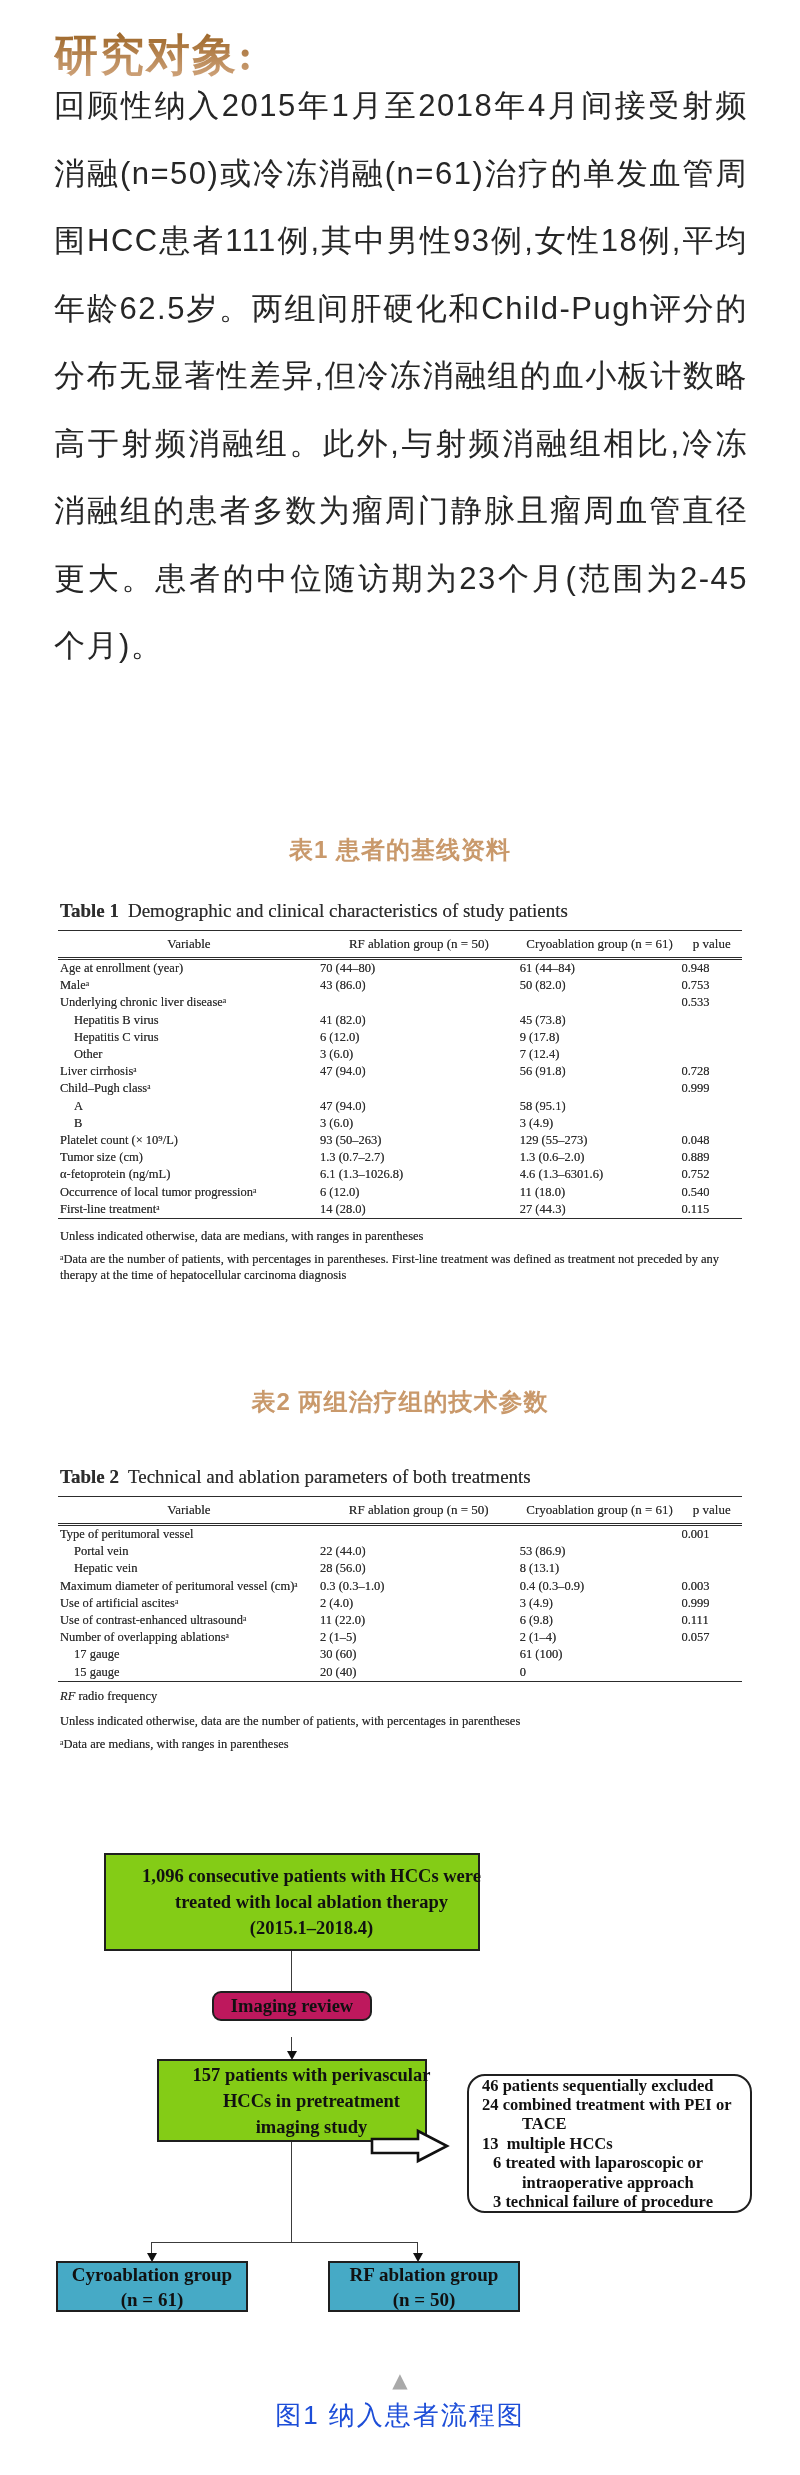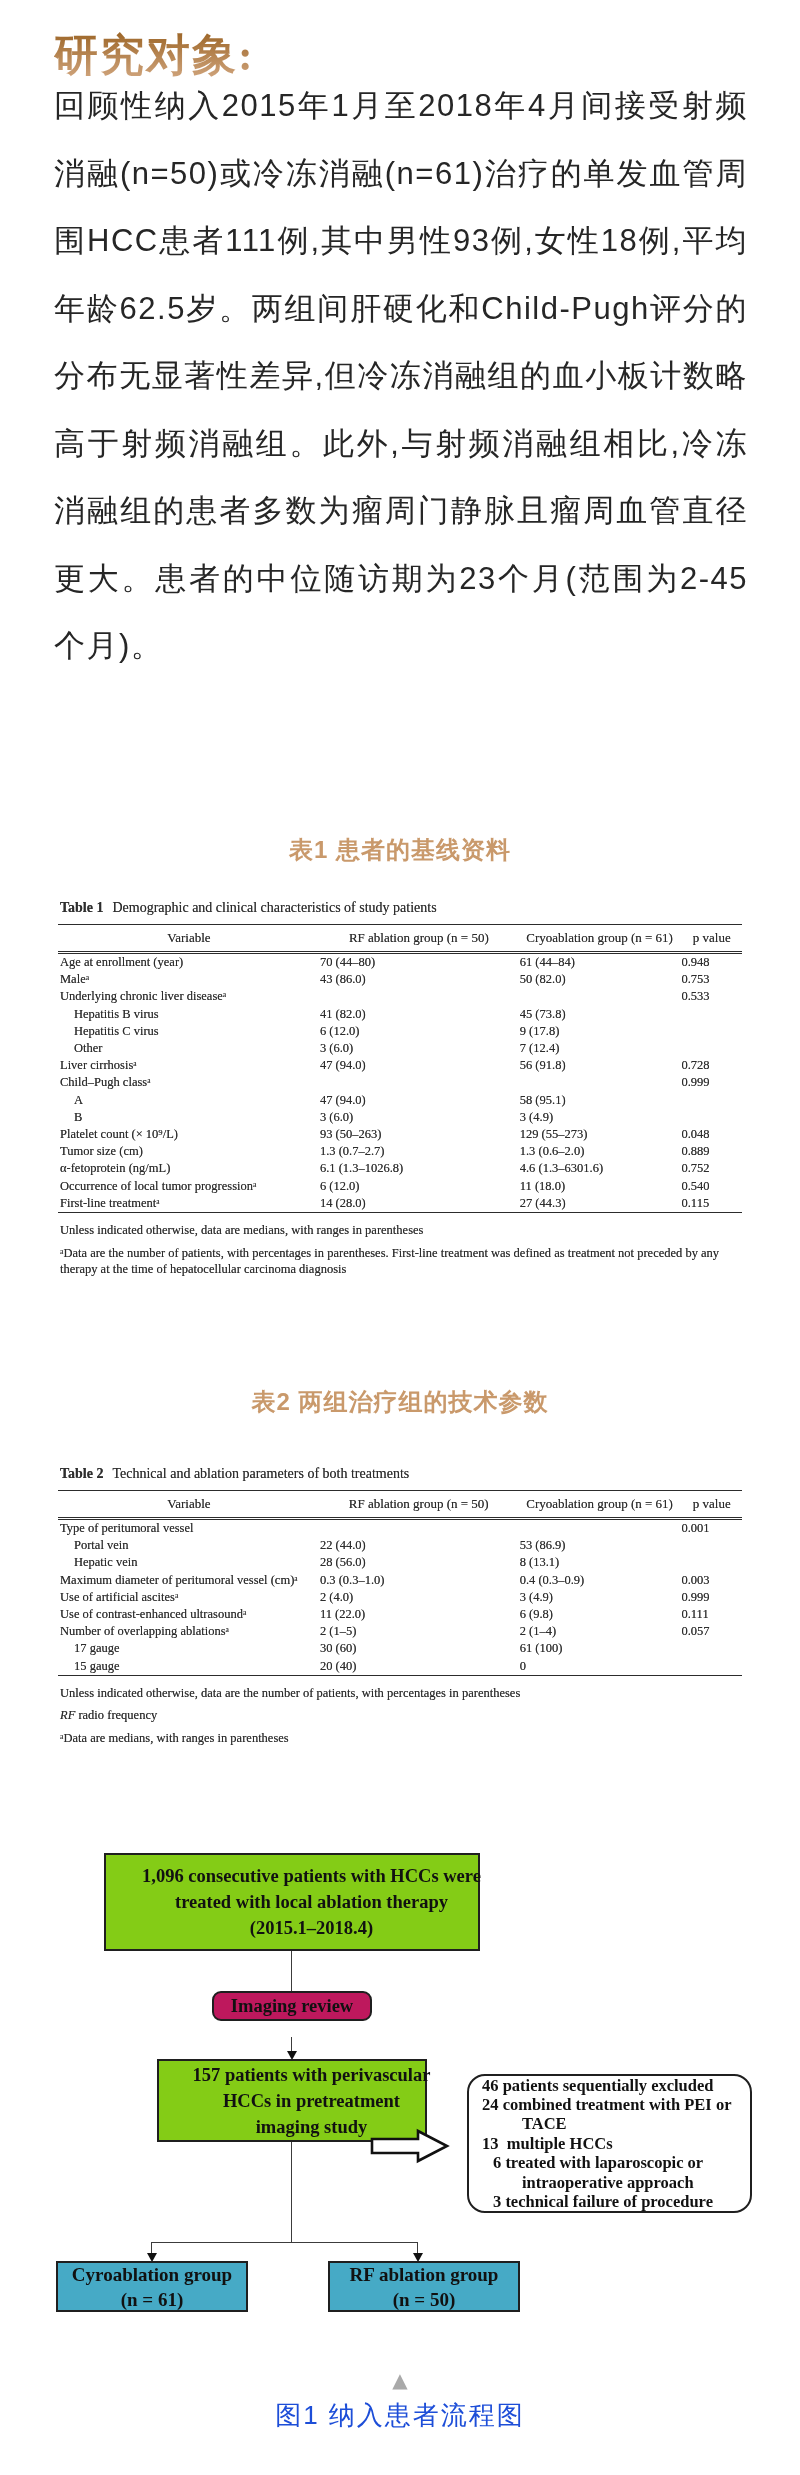--- a/index.html
+++ b/index.html
@@ -23,21 +23,21 @@
            font-size:24px;font-weight:bold;color:#c9996b;letter-spacing:1px;}
   #cap1{top:834px;}
   #cap2{top:1353px;margin-top:33px;}
 
   
   .scan{position:absolute;left:58px;width:684px;color:#2d2d2d;
         font-family:"Liberation Serif","DejaVu Serif",serif;
         text-shadow:0 0 0.5px rgba(60,60,60,.75);}
   .t1{top:900px;}
   .t2{top:1466px;}
-  .t-title{font-size:14px;margin:0 0 8px 2px;}
+  .t-title{font-size:19px;margin:0 0 8px 2px;}
   .t-label{font-weight:bold;padding-right:9px;}
   .scan table{width:100%;border-collapse:collapse;border-top:1.5px solid #2c2c2c;border-bottom:1.5px solid #2c2c2c;}
   .scan th{font-size:13px;font-weight:normal;text-align:center;padding:5px 0 5px 2px;border-bottom:3px double #2c2c2c;}
   .scan td{font-size:12.5px;line-height:17.2px;padding:0 0 0 2px;vertical-align:top;}
   .scan .c0{width:253px;}
   .scan .c1{width:205px;}
   .scan .c2{width:164px;}
   .scan .c3{width:62px;}
   .scan td.ind{padding-left:16px;}
   .fn{font-size:12.5px;line-height:16.5px;margin-top:6px;margin-left:2px;}
@@ -261,24 +261,24 @@
             <td class="c3"></td>
           </tr>
           <tr>
             <td class="c0 ind">15 gauge</td>
             <td class="c1">20 (40)</td>
             <td class="c2">0</td>
             <td class="c3"></td>
           </tr>
         </tbody>
     </table>
-    <div class="fn fn-first">Unless indicated otherwise, data are the number of patients, with percentages in parentheses</div>
     <div class="fn">
       <span class="fn-italic">RF</span><span> radio frequency</span>
     </div>
+    <div class="fn fn-first">Unless indicated otherwise, data are the number of patients, with percentages in parentheses</div>
     <div class="fn">ᵃData are medians, with ranges in parentheses</div>
   </div>
 
   <div class="flow">
 
     <div class="fbox blue top-box">
       <div class="ln">1,096 consecutive patients with HCCs were</div>
       <div class="ln">treated with local ablation therapy</div>
       <div class="ln">(2015.1–2018.4)</div>
     </div>

